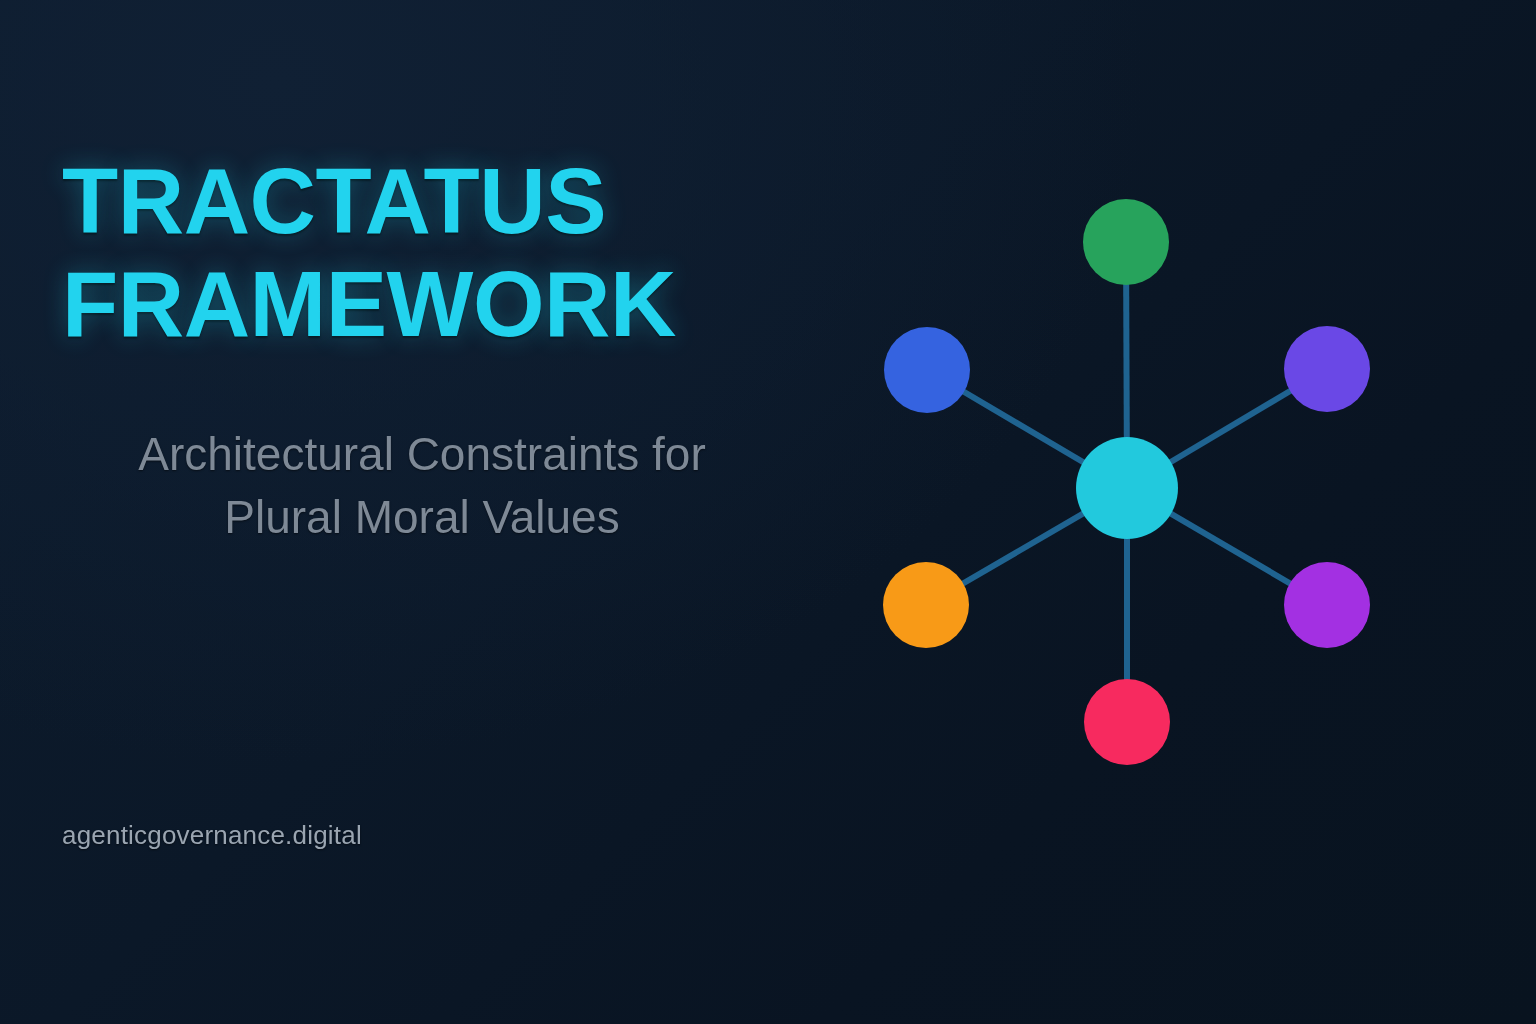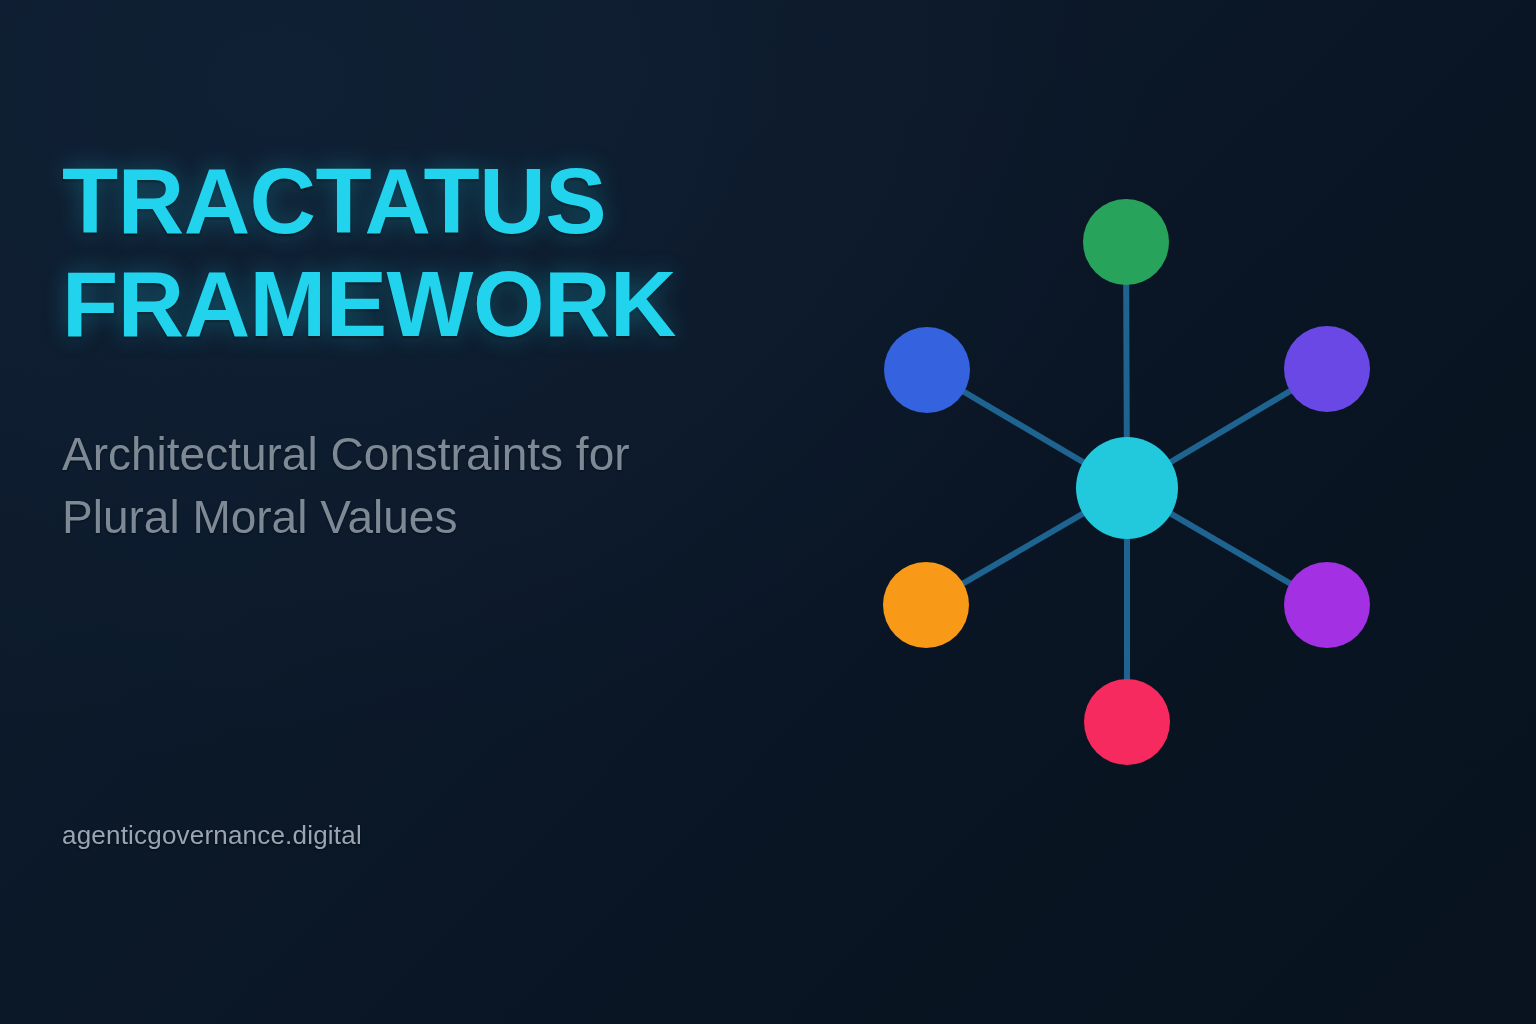--- a/index.html
+++ b/index.html
@@ -55,20 +55,21 @@
     position: absolute;
     top: 423px;
     left: 0;
     width: 720px;
     font-size: 46px;
     line-height: 1.37;
     font-weight: 400;
     color: #7e8996;
     text-shadow: 0 1px 2px rgba(0,0,0,0.5);
     white-space: pre-line;
+    text-align: center;
   }
 
   .site-url {
     position: absolute;
     top: 820px;
     left: 0;
     font-size: 26px;
     font-weight: 400;
     letter-spacing: 0.2px;
     color: #9aa5b1;

